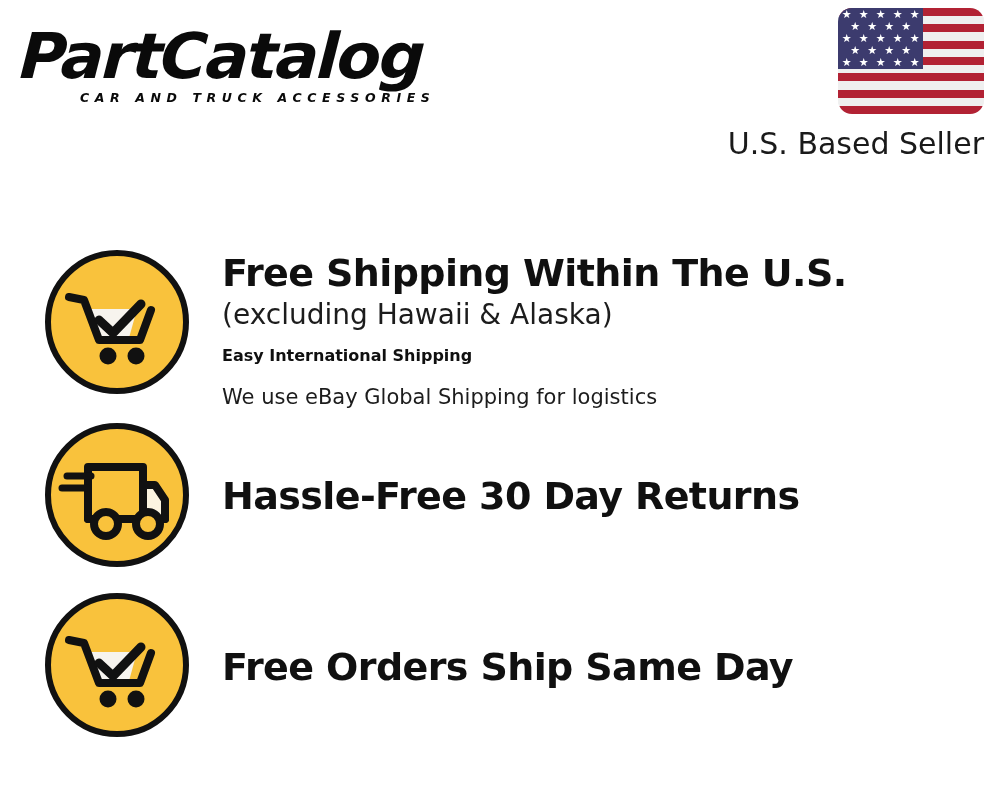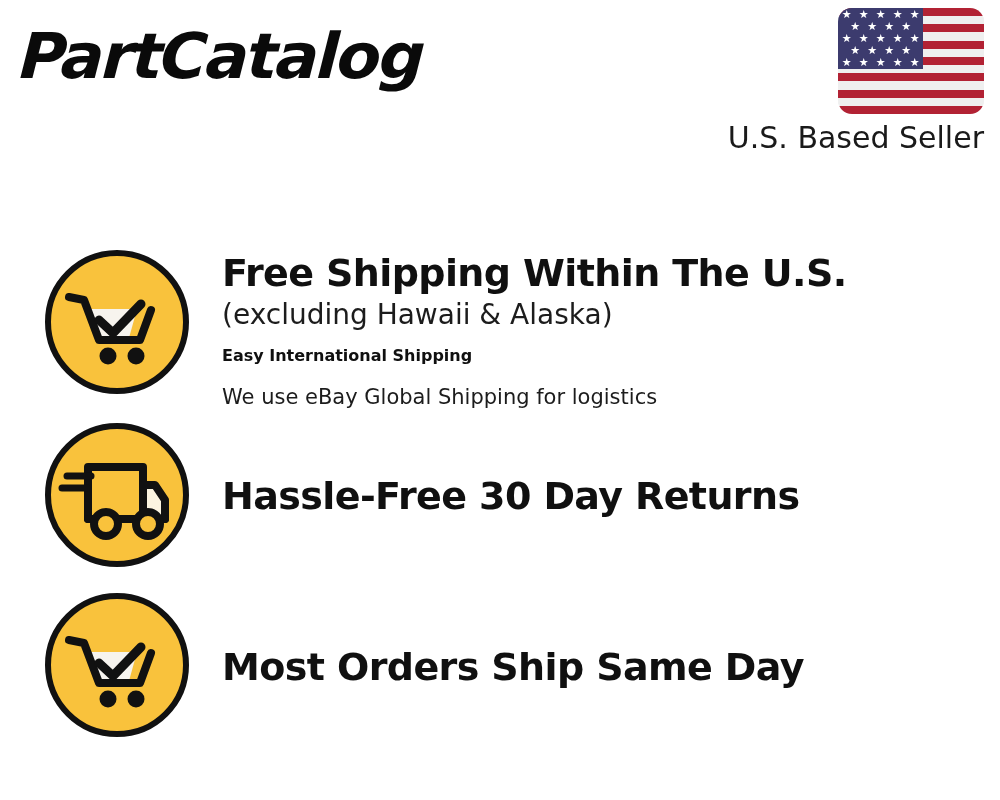--- a/index.html
+++ b/index.html
@@ -108,21 +108,21 @@
     text-align: center;
     display: inline-block;
   }
   .star-row.offset .star { width: 17px; }
   .seller-text {
     font-family: "DejaVu Sans", sans-serif;
     font-size: 30px;
     font-weight: normal;
     color: #1a1a1a;
     letter-spacing: 0px;
-    margin-top: 2px;
+    margin-top: 8px;
     white-space: nowrap;
   }
 
   
   .features {
     position: absolute;
     top: 230px;
     left: 0;
     width: 1000px;
   }
@@ -193,20 +193,21 @@
   }
   .row-center .feature-title { margin: 0; }
 </style>
 </head>
 <body>
 
 <div class="header">
 
   <div class="brand-logo">
     <div class="brand-wordmark">PartCatalog</div>
+    <div class="brand-tagline">CAR AND TRUCK ACCESSORIES</div>
   </div>
 
   <div class="seller-badge">
     <div class="flag">
       <div class="flag-stripes">
         <span style="background:#B22234"></span>
         <span style="background:#EFEFEF"></span>
         <span style="background:#B22234"></span>
         <span style="background:#EFEFEF"></span>
         <span style="background:#B22234"></span>
@@ -305,17 +306,17 @@
       <svg viewBox="0 0 148 148" xmlns="http://www.w3.org/2000/svg">
         <circle cx="74" cy="74" r="69" fill="#F9C23C" stroke="#111111" stroke-width="6"></circle>
         <path d="M47 61 L94 61 L86 90 L57 90 Z" fill="#F7F4EE"></path>
         <path d="M26 49 L41 52 L56 92 L97 92 L108 62" fill="none" stroke="#111111" stroke-width="8" stroke-linecap="round" stroke-linejoin="round"></path>
         <path d="M56 72 L70 85 L98 56" fill="none" stroke="#111111" stroke-width="9" stroke-linecap="round" stroke-linejoin="round"></path>
         <circle cx="65" cy="108" r="8.5" fill="#111111"></circle>
         <circle cx="93" cy="108" r="8.5" fill="#111111"></circle>
       </svg>
     </div>
     <div class="feature-text row-center">
-      <div class="feature-title">Most Orders Ship Same Day</div>
+      <div class="feature-title">Free Orders Ship Same Day</div>
     </div>
   </div>
 
 </div>
 
 </body></html>

